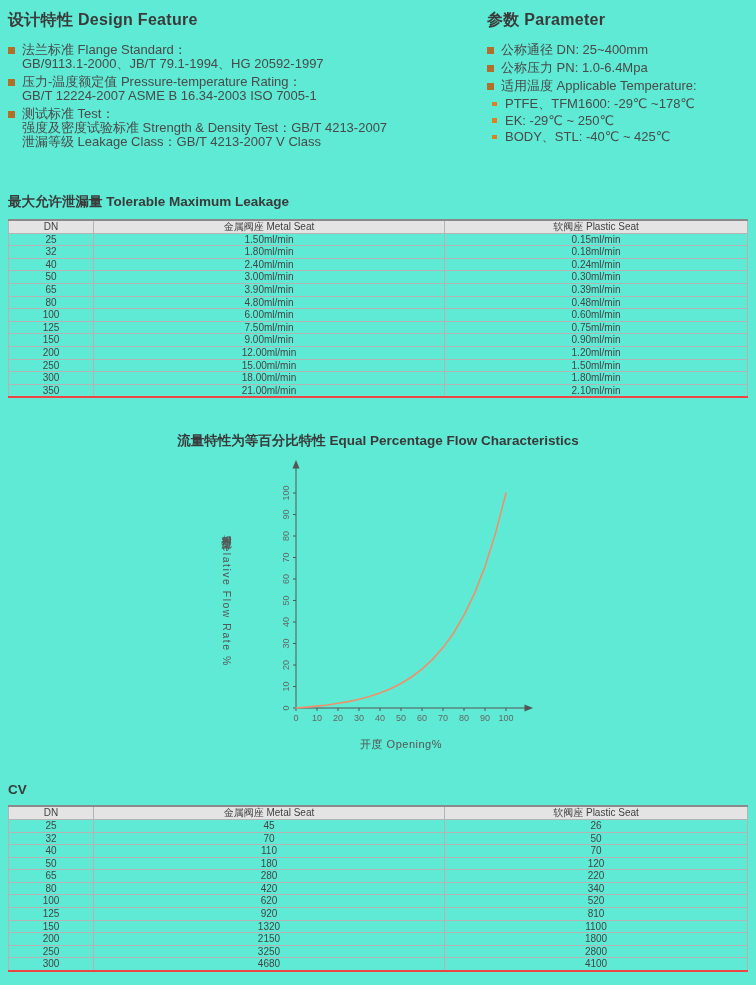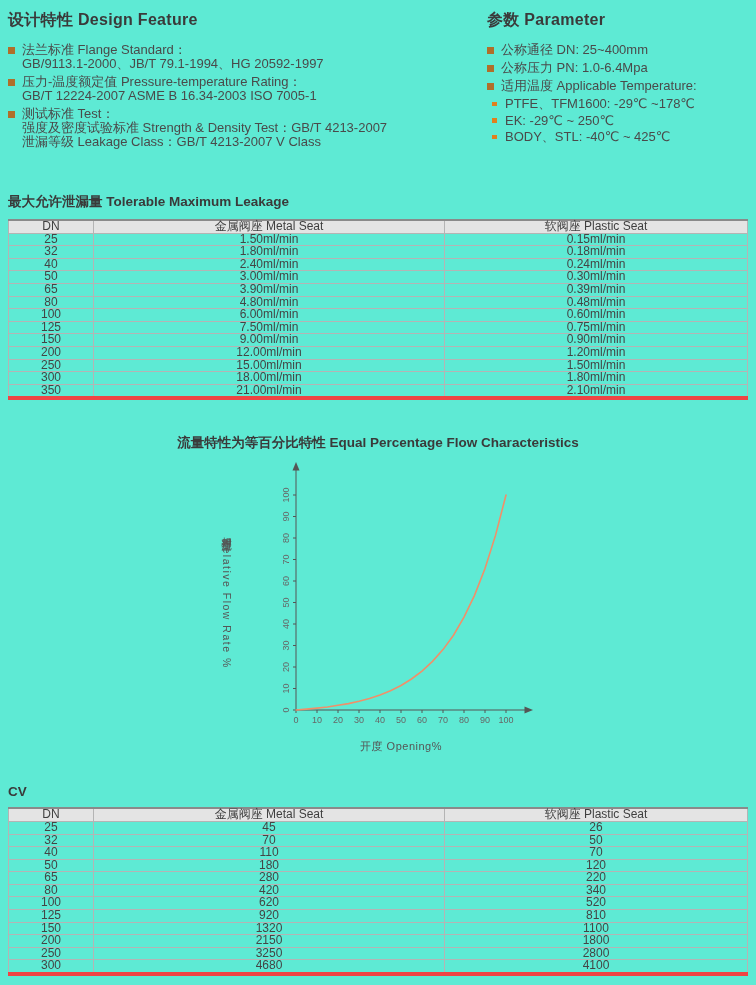--- a/index.html
+++ b/index.html
@@ -19,22 +19,22 @@
   .bullet{position:relative;padding-left:14px;margin-bottom:4px;}
   .bullet .sq{position:absolute;left:0;top:3.5px;width:7px;height:7px;background:var(--bullet);}
   .bullet.sub{padding-left:18px;margin-bottom:2.5px;}
   .bullet.sub .sq{left:5px;top:4.5px;width:4.5px;height:4.5px;background:var(--sub-bullet);}
   .line{font-size:13px;line-height:14px;color:#4a4a4a;}
 
   
   .tbl-title{font-size:13.5px;font-weight:bold;color:#3a3a3a;margin:0 0 8px 0;}
   .leak-block{margin-top:40px;}
   .cv-block{margin-top:16px;}
-  table.data{width:100%;border-collapse:collapse;font-size:12px;color:#444;
-             border-top:2px solid #8a8a8a;border-bottom:4px solid #ef4444;}
+  table.data{width:100%;border-collapse:collapse;font-size:10px;color:#444;
+             border-top:2px solid #8a8a8a;border-bottom:2px solid #ef4444;}
   table.data th,table.data td{border:1px solid #b4b4b4;text-align:center;
              padding:0 2px;line-height:11.6px;font-weight:normal;}
   table.data thead th{background:#e4e4e4;color:#3f3f3f;}
   col.c1{width:11.5%;} col.c2{width:47.5%;} col.c3{width:41%;}
 
   
   .chart-block{margin-top:34px;text-align:center;}
   .chart-wrap{position:relative;padding-left:155px;margin-top:2px;height:308px;}
   .y-axis-title{position:absolute;left:212px;top:68px;writing-mode:vertical-rl;
                 text-orientation:mixed;font-size:10.5px;color:#555;letter-spacing:1.5px;}

